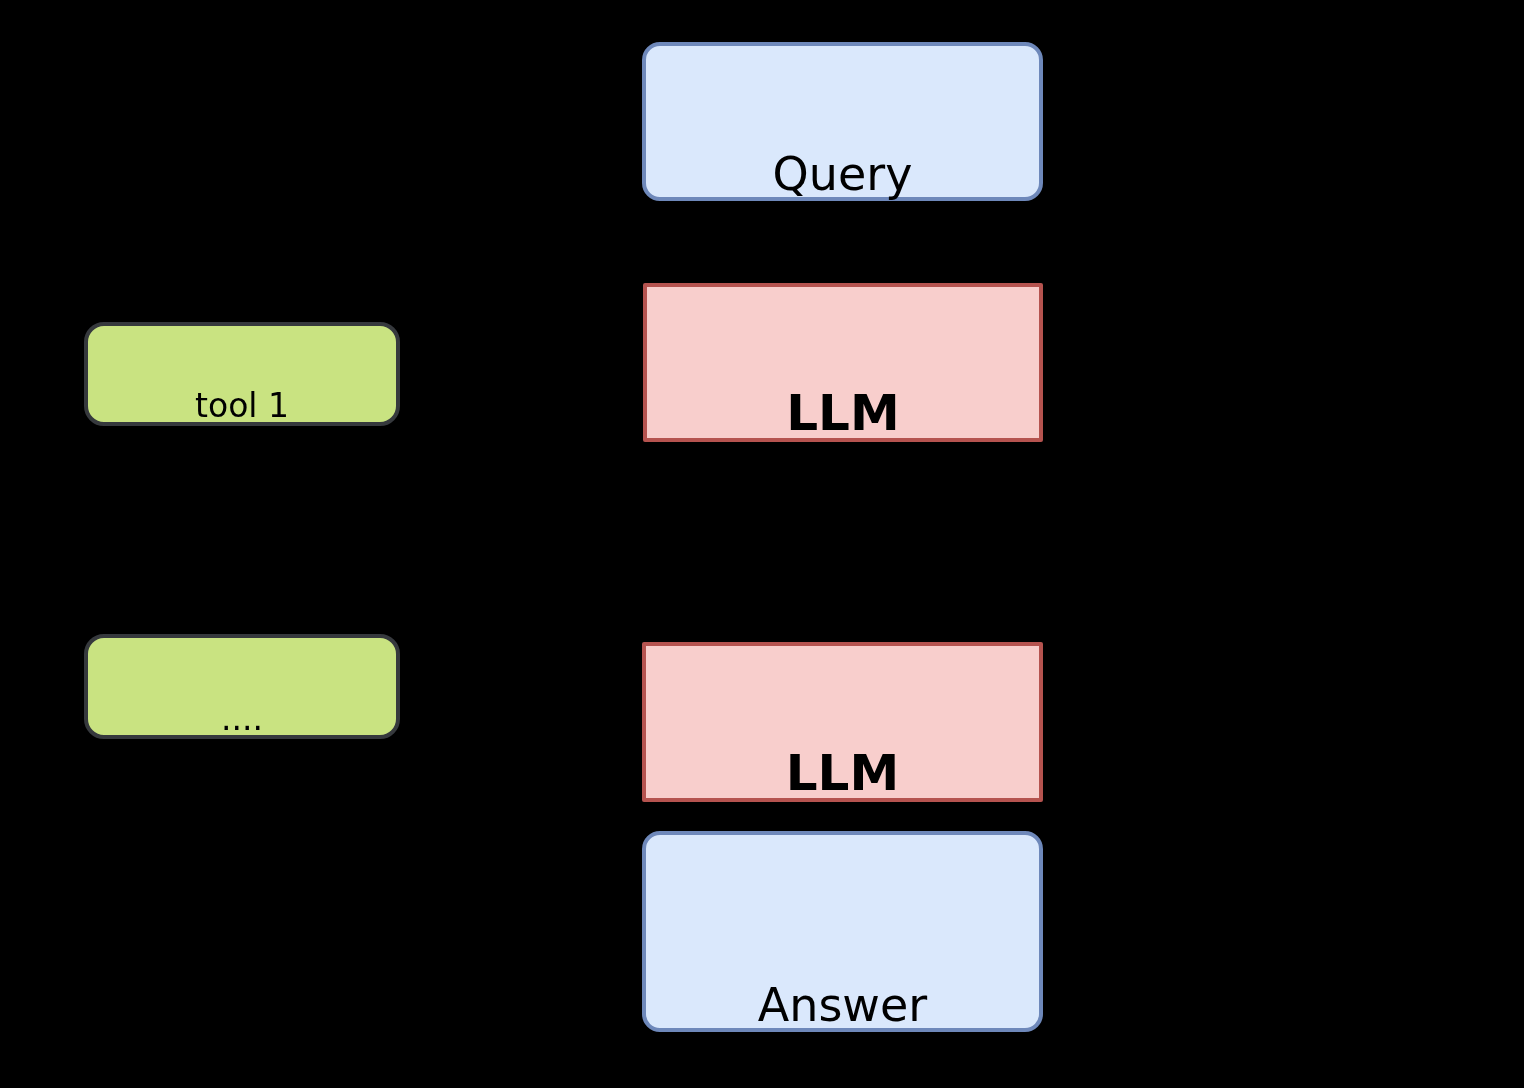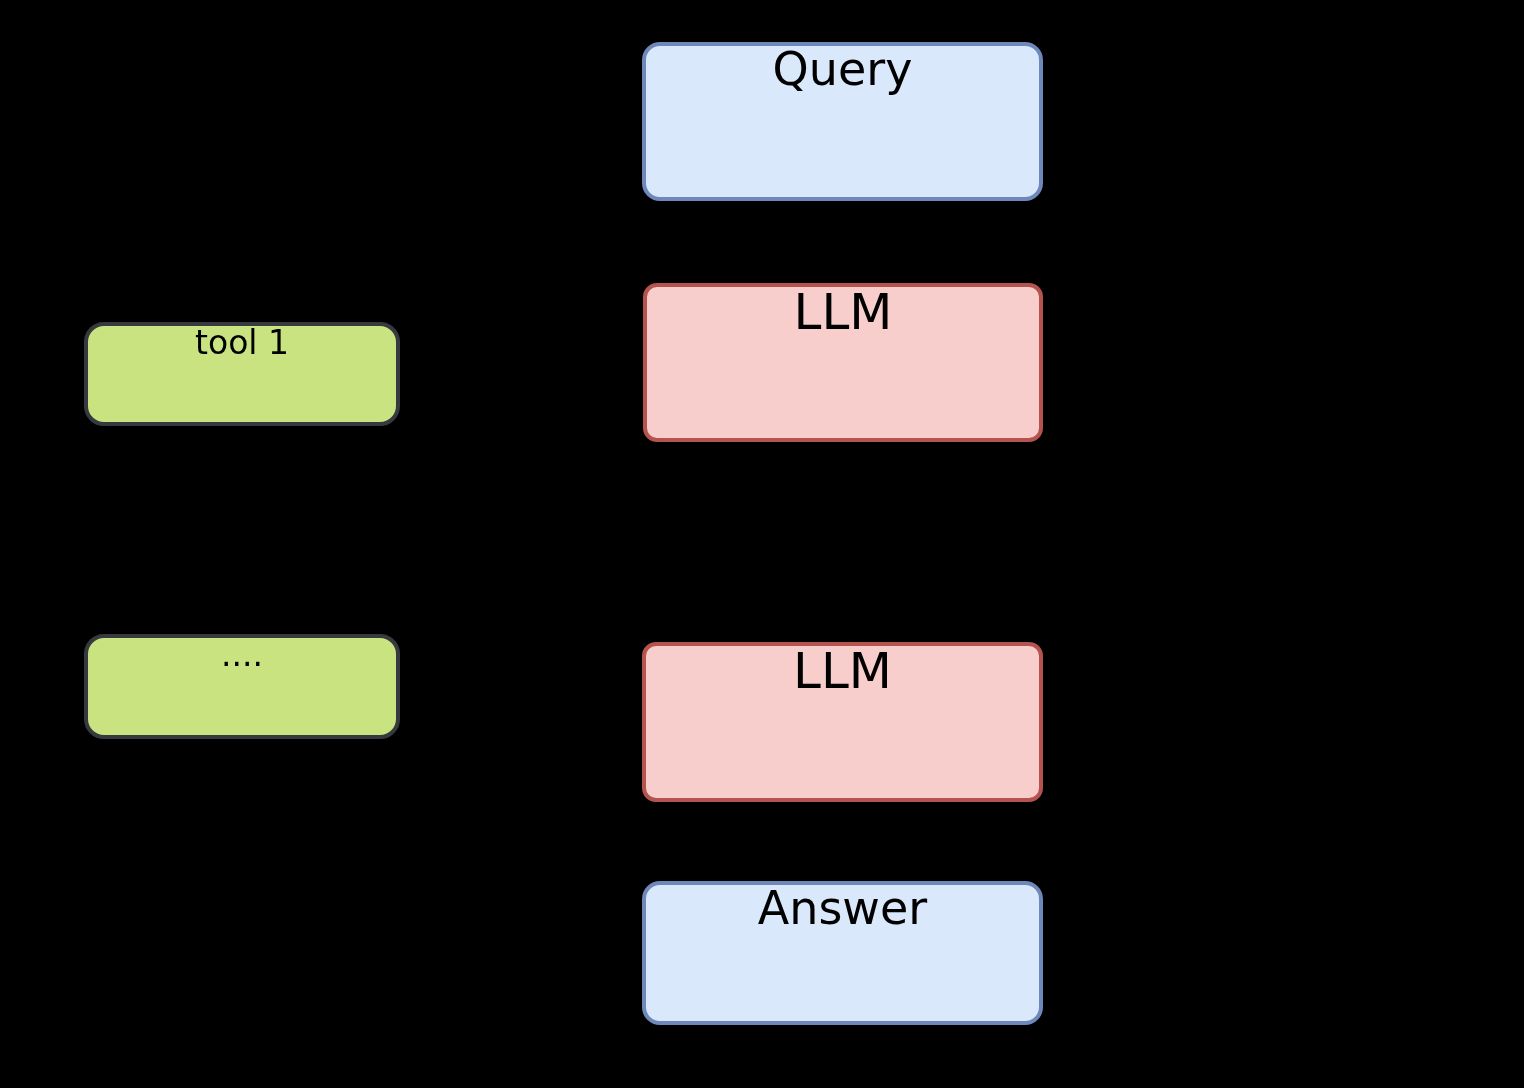--- a/index.html
+++ b/index.html
@@ -12,51 +12,51 @@
     width: 1524px;
     height: 1088px;
     background: var(--background, #000);
     font-family: "DejaVu Sans", sans-serif;
     overflow: hidden;
   }
   .node {
     position: absolute;
     box-sizing: border-box;
     display: flex;
-    align-items: flex-start;
+    align-items: flex-end;
     justify-content: center;
     color: var(--text-color, #000);
     text-align: center;
     line-height: 1;
   }
   .node.blue {
     background: var(--blue-fill);
     border: 4px solid var(--blue-border);
     border-radius: 18px;
     font-size: 46px;
   }
   .node.pink {
     background: var(--pink-fill);
     border: 4px solid var(--pink-border);
-    border-radius: 14px;
+    border-radius: 2px;
     font-size: 50px;
-    font-weight: 400;
+    font-weight: 700;
   }
   .node.green {
     background: var(--green-fill);
     border: 4px solid var(--green-border);
     border-radius: 20px;
     font-size: 33px;
     margin-top: 28px;
   }
   
   .pos-query  { left: 642px; top: 42px;  width: 401px; height: 159px; }
   .pos-llm1   { left: 643px; top: 283px; width: 400px; height: 159px; }
   .pos-llm2   { left: 642px; top: 642px; width: 401px; height: 160px; }
-  .pos-answer { left: 642px; top: 881px; width: 401px; height: 144px; }
+  .pos-answer { left: 642px; top: 831px; width: 401px; height: 201px; }
   
   .pos-tool1  { left: 84px; top: 294px; width: 316px; height: 104px; }
   .pos-tool2  { left: 84px; top: 452px; width: 316px; height: 104px; }
   .pos-tool3  { left: 84px; top: 606px; width: 316px; height: 105px; }
   .pos-tool4  { left: 84px; top: 763px; width: 316px; height: 105px; }
 </style>
 </head>
 <body>
 
 <div class="canvas">

